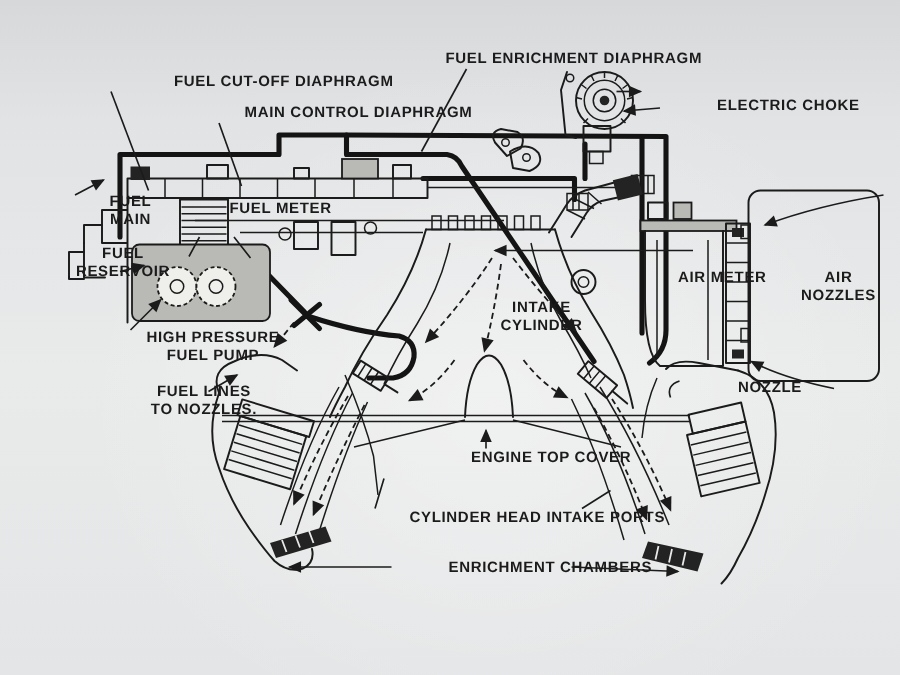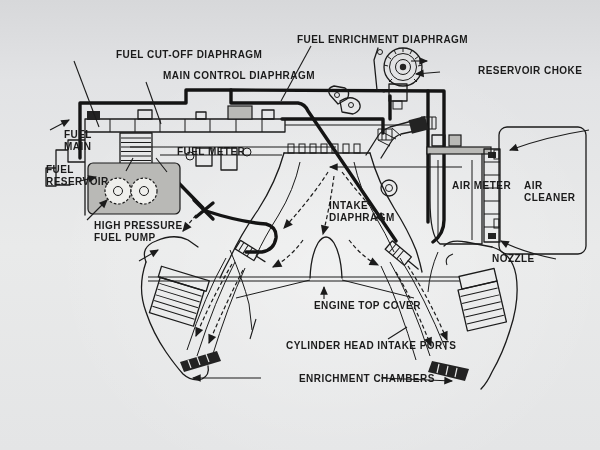--- a/index.html
+++ b/index.html
@@ -8,38 +8,38 @@
     background:
       radial-gradient(ellipse at 55% 60%, rgba(255,255,255,.35) 0%, rgba(255,255,255,0) 60%),
       linear-gradient(180deg,#d7d8da 0%,#e2e3e5 18%,#e9eaea 55%,#e4e5e6 100%);
     font-family:"Liberation Sans", sans-serif;
   }
   #art{position:absolute;left:0;top:0;}
   .lbl{
     position:absolute; color:#1b1b1b; font-weight:bold; font-size:10px;
     letter-spacing:.45px; line-height:12px; white-space:nowrap;padding-left:36px;
   }
-  .ctr{text-align:left; white-space:normal;}
+  .ctr{text-align:center; white-space:normal;}
   .ln{display:block;}
   
   #lbl-cutoff{left:80px;top:49px;}
   #lbl-main{left:127px;top:70px;}
   #lbl-enrich{left:261px;top:34px;}
   #lbl-choke{left:442px;top:65px;}
   #lbl-inlet{left:28px;top:129px;width:46px;}
-  #lbl-meter{left:117px;top:146px;margin-left:24px;}
+  #lbl-meter{left:117px;top:134px;}
   #lbl-reservoir{left:10px;top:164px;width:72px;}
   #lbl-pump{left:26px;top:220px;width:96px;margin-left:32px;}
   #lbl-lines{left:60px;top:256px;width:80px;}
   #lbl-manifold{left:293px;top:200px;width:64px;}
   #lbl-airmeter{left:416px;top:180px;}
   #lbl-aircleaner{left:488px;top:180px;width:70px;}
   #lbl-nozzle{left:456px;top:253px;}
   #lbl-topcover{left:278px;top:300px;text-align:center;}
-  #lbl-ports{left:250px;top:340px;}
+  #lbl-ports{left:237px;top:340px;}
   #lbl-chambers{left:263px;top:373px;}
   svg .s{stroke:#1b1b1b;fill:none;stroke-width:1.3;stroke-linecap:round;stroke-linejoin:round;}
   svg .s1{stroke:#1b1b1b;fill:none;stroke-width:1;}
   svg .thick{stroke:#141414;fill:none;stroke-width:3.4;stroke-linecap:round;stroke-linejoin:round;}
   svg .thin{stroke:#1b1b1b;fill:none;stroke-width:1.1;}
   svg .flow{stroke:#1b1b1b;fill:none;stroke-width:1.2;stroke-dasharray:4 2.6;}
   svg .shade{fill:#b9b9b6;stroke:#1b1b1b;stroke-width:1.2;}
   svg .dark{fill:#232323;stroke:none;}
 </style>
 </head>
@@ -232,40 +232,44 @@
       <path class="thin" d="M261,378 L193,378" marker-end="url(#ah)"></path>
       <path class="thin" d="M381,378 L452,381" marker-end="url(#ah)"></path>
       <path class="thin" d="M453,254 Q444,257 447,265"></path>
       <path class="flow" d="M196,215 L183,231" marker-end="url(#ah)"></path>
     </g>
   </svg>
 
   <div class="lbl" id="lbl-cutoff">FUEL CUT-OFF DIAPHRAGM</div>
   <div class="lbl" id="lbl-main">MAIN CONTROL DIAPHRAGM</div>
   <div class="lbl" id="lbl-enrich">FUEL ENRICHMENT DIAPHRAGM</div>
-  <div class="lbl" id="lbl-choke">RESERVOIR CHOKE</div>
+  <div class="lbl" id="lbl-choke">ELECTRIC CHOKE</div>
   <div class="lbl ctr" id="lbl-inlet">
     <span class="ln">FUEL</span>
     <span class="ln">MAIN</span>
   </div>
   <div class="lbl" id="lbl-meter">FUEL METER</div>
   <div class="lbl ctr" id="lbl-reservoir">
     <span class="ln">FUEL</span>
     <span class="ln">RESERVOIR</span>
   </div>
   <div class="lbl ctr" id="lbl-pump">
     <span class="ln">HIGH PRESSURE</span>
     <span class="ln">FUEL PUMP</span>
   </div>
+  <div class="lbl ctr" id="lbl-lines">
+    <span class="ln">FUEL LINES</span>
+    <span class="ln">TO NOZZLES.</span>
+  </div>
   <div class="lbl ctr" id="lbl-manifold">
     <span class="ln">INTAKE</span>
-    <span class="ln">DIAPHRAGM</span>
+    <span class="ln">CYLINDER</span>
   </div>
   <div class="lbl" id="lbl-airmeter">AIR METER</div>
   <div class="lbl ctr" id="lbl-aircleaner">
     <span class="ln">AIR</span>
-    <span class="ln">CLEANER</span>
+    <span class="ln">NOZZLES</span>
   </div>
   <div class="lbl" id="lbl-nozzle">NOZZLE</div>
   <div class="lbl" id="lbl-topcover">ENGINE TOP COVER</div>
   <div class="lbl" id="lbl-ports">CYLINDER HEAD INTAKE PORTS</div>
   <div class="lbl" id="lbl-chambers">ENRICHMENT CHAMBERS</div>
 </div>
 
 </body></html>

